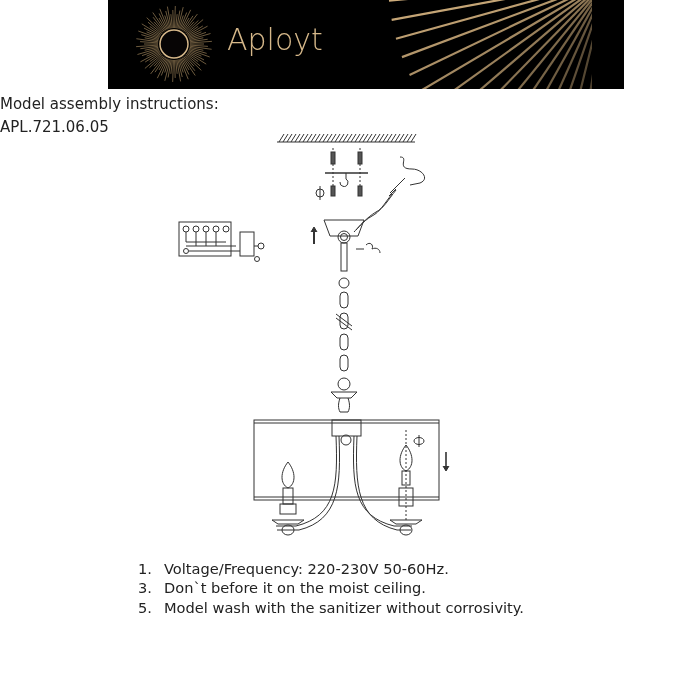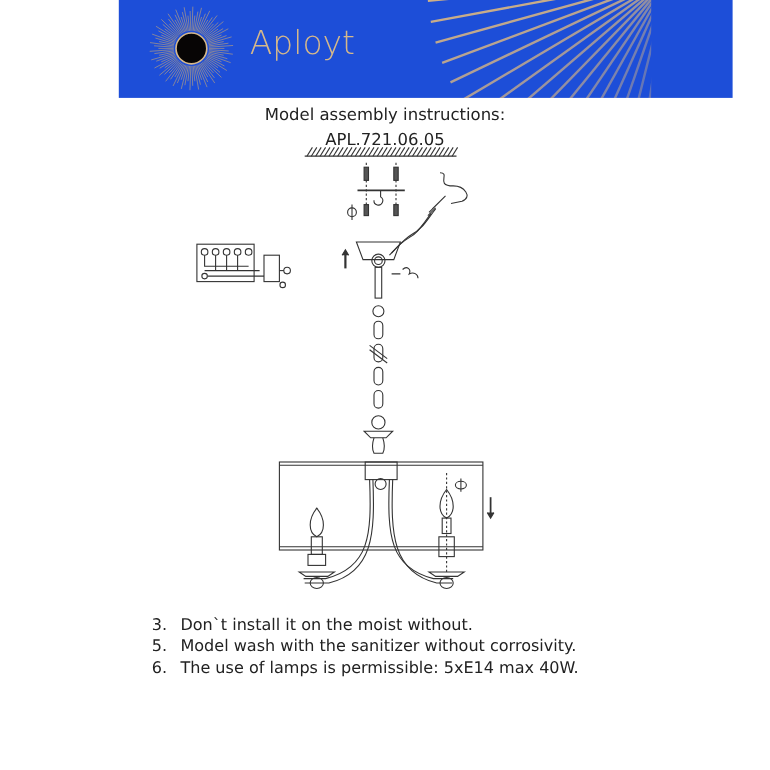--- a/index.html
+++ b/index.html
@@ -1,20 +1,20 @@
 <!DOCTYPE html>
 <html><head>
 <meta charset="utf-8">
 <style>
   html, body { margin: 0; padding: 0; }
   body { width: 700px; height: 700px; background: #ffffff; position: relative; overflow: hidden; font-family: "DejaVu Sans", sans-serif; }
-  .banner { position: absolute; left: 108px; top: 0; width: 558px; height: 89px; background: #1d4ed8; overflow: hidden; }
+  .banner { position: absolute; left: 108px; top: 0; width: 516px; height: 89px; background: #000000; overflow: hidden; }
   .banner svg { position: absolute; left: 0; top: 0; }
   .brand { position: absolute; left: 119px; top: 22px; font-family: "DejaVu Sans", sans-serif; font-size: 30px; font-weight: 300; color: #d6b88a; letter-spacing: 0px; }
-  .title { position: absolute; left: 0; width: 700px; text-align: center; font-size: 15px; color: #222; }
+  .title { position: absolute; left: 0; width: 700px; font-size: 15px; color: #222; }
   .t1 { top: 95px; }
   .t2 { top: 118px; }
   .diagram { position: absolute; left: 0; top: 0; }
   .notes { position: absolute; left: 138px; top: 559px; margin: 0; padding: 0; list-style: none; font-size: 14.6px; line-height: 19.3px; color: #222; }
   .notes li { white-space: nowrap; }
   .notes .num { display: inline-block; width: 26px; }
 </style>
 </head>
 <body>
 
@@ -280,16 +280,16 @@
     <ellipse cx="419" cy="441" rx="5" ry="3.5"></ellipse>
     <line x1="419" y1="435" x2="419" y2="447"></line>
   </g>
   <g>
     <line x1="446" y1="452" x2="446" y2="470" stroke-width="1.6"></line>
     <path d="M443 466 l3 5 l3 -5" fill="#333"></path>
   </g>
 </svg>
 
 <ol class="notes">
-  <li><span class="num">3.</span><span>Don`t install it on the moist without.</span></li>
+  <li><span class="num">1.</span><span>Voltage/Frequency: 220-230V 50-60Hz.</span></li>
+  <li><span class="num">3.</span><span>Don`t before it on the moist ceiling.</span></li>
   <li><span class="num">5.</span><span>Model wash with the sanitizer without corrosivity.</span></li>
-  <li><span class="num">6.</span><span>The use of lamps is permissible: 5xE14 max 40W.</span></li>
 </ol>
 
 </body></html>

